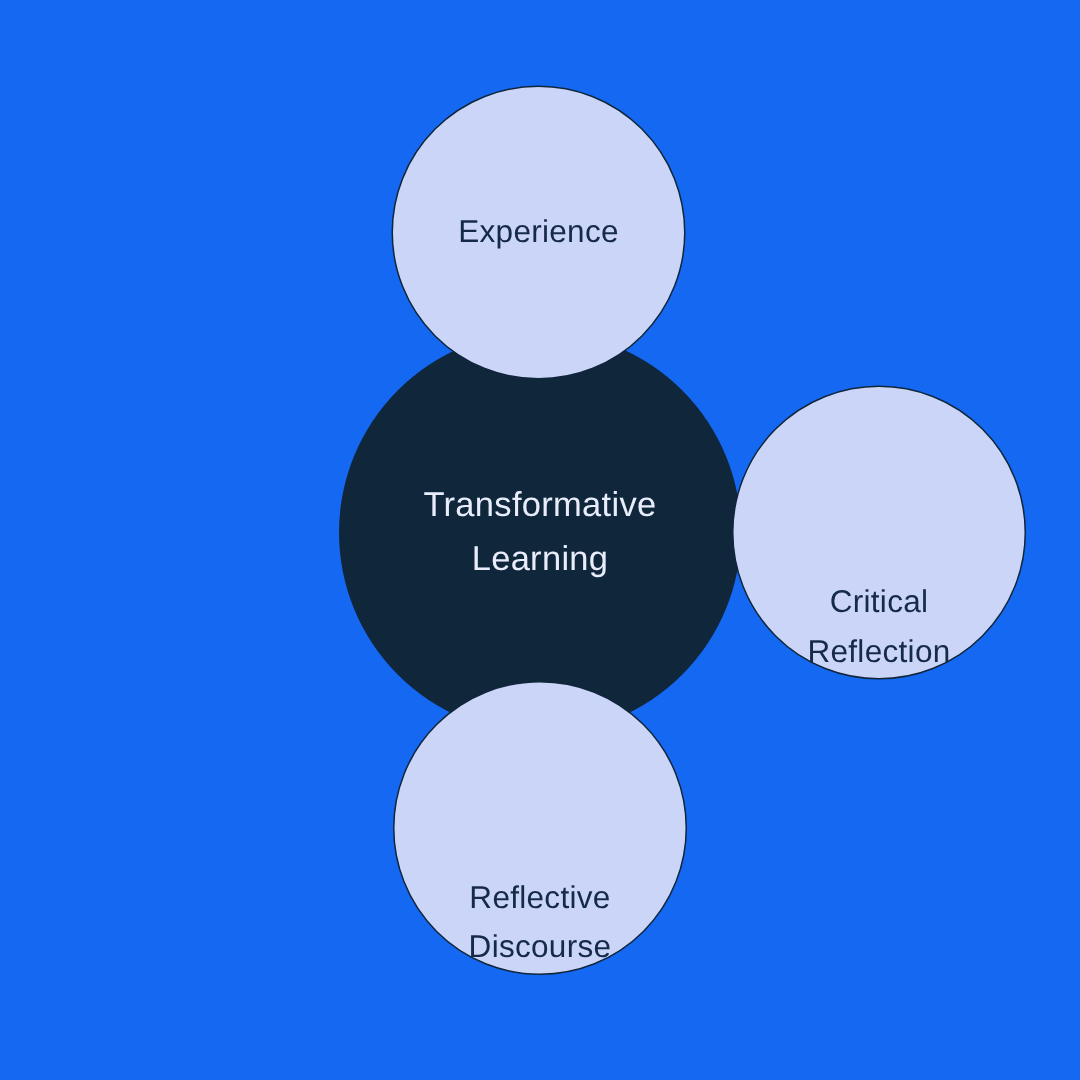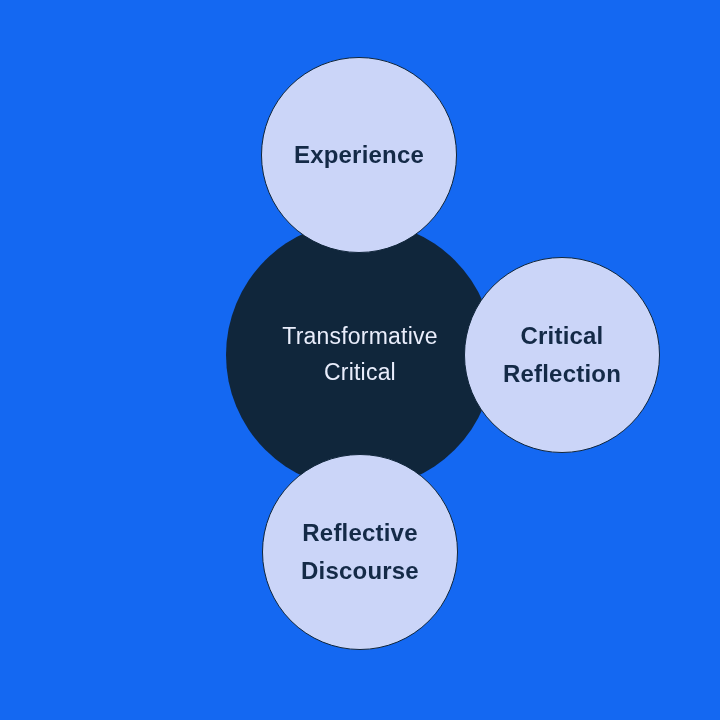--- a/index.html
+++ b/index.html
@@ -43,40 +43,40 @@
     width: 185px;
     line-height: 1.55;
   }
   .node-circle {
     width: 196px;
     height: 196px;
     background: #CBD5F8;
     border: 1.5px solid #10263B;
     color: #142A47;
     z-index: 2;
-    font-size: 24px;
-    font-weight: 700;
+    font-size: 21px;
+    font-weight: 400;
     letter-spacing: 0.2px;
   }
   .node-circle .label {
     width: 145px;
     line-height: 1.6;
   }
   .node-top    { left: 261px; top: 57px;  }
-  .node-right  { left: 464px; top: 257px; }
-  .node-bottom { left: 262px; top: 454px; }
+  .node-right  { left: 488px; top: 257px; align-items: flex-end; }
+  .node-bottom { left: 262px; top: 454px; align-items: flex-end; }
   .node-left   { left: 31px;  top: 255px; }
 </style>
 </head>
 <body>
 
 <div class="stage">
 
   <div class="circle center-circle">
-    <span class="label">Transformative Critical</span>
+    <span class="label">Transformative Learning</span>
   </div>
 
   <div class="circle node-circle node-top">
     <span class="label">Experience</span>
   </div>
 
   <div class="circle node-circle node-right">
     <span class="label">Critical Reflection</span>
   </div>
 

